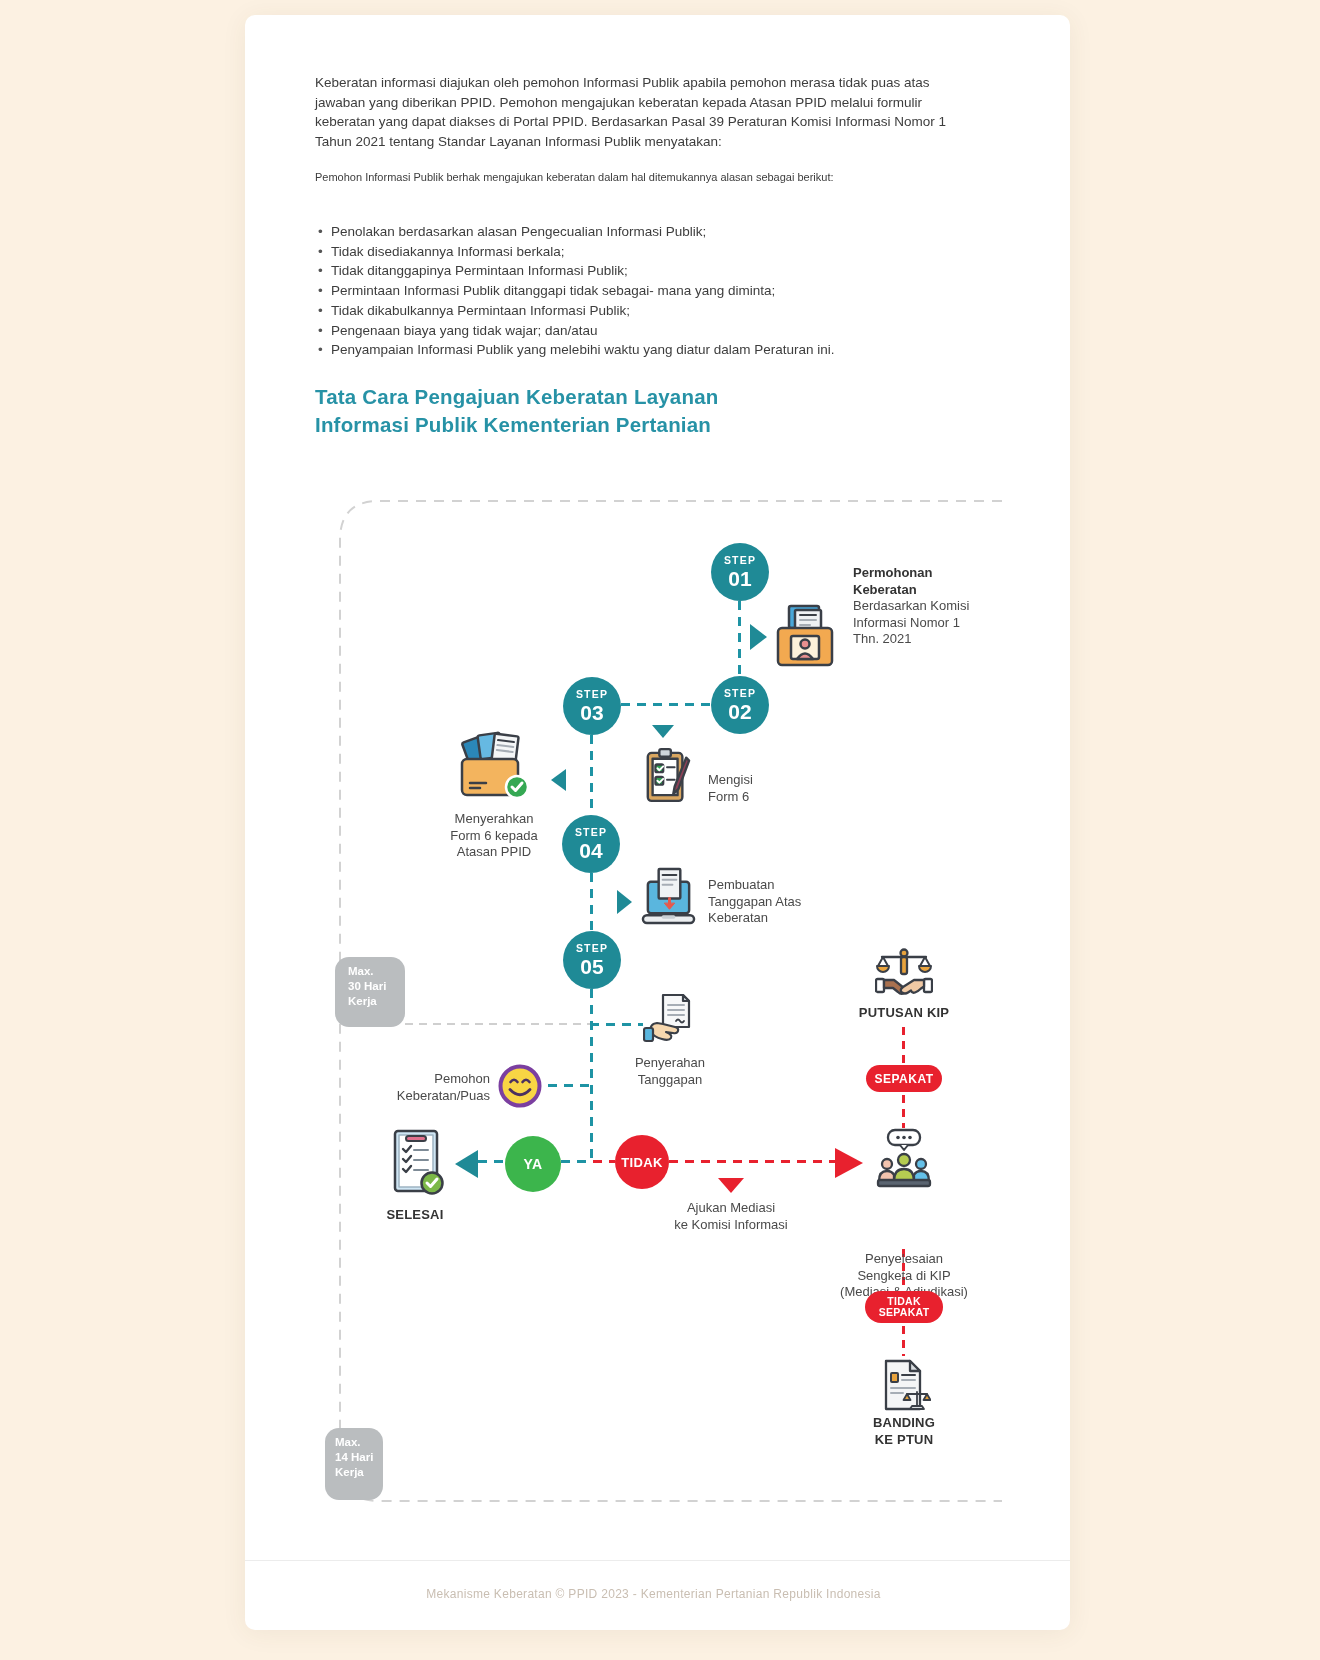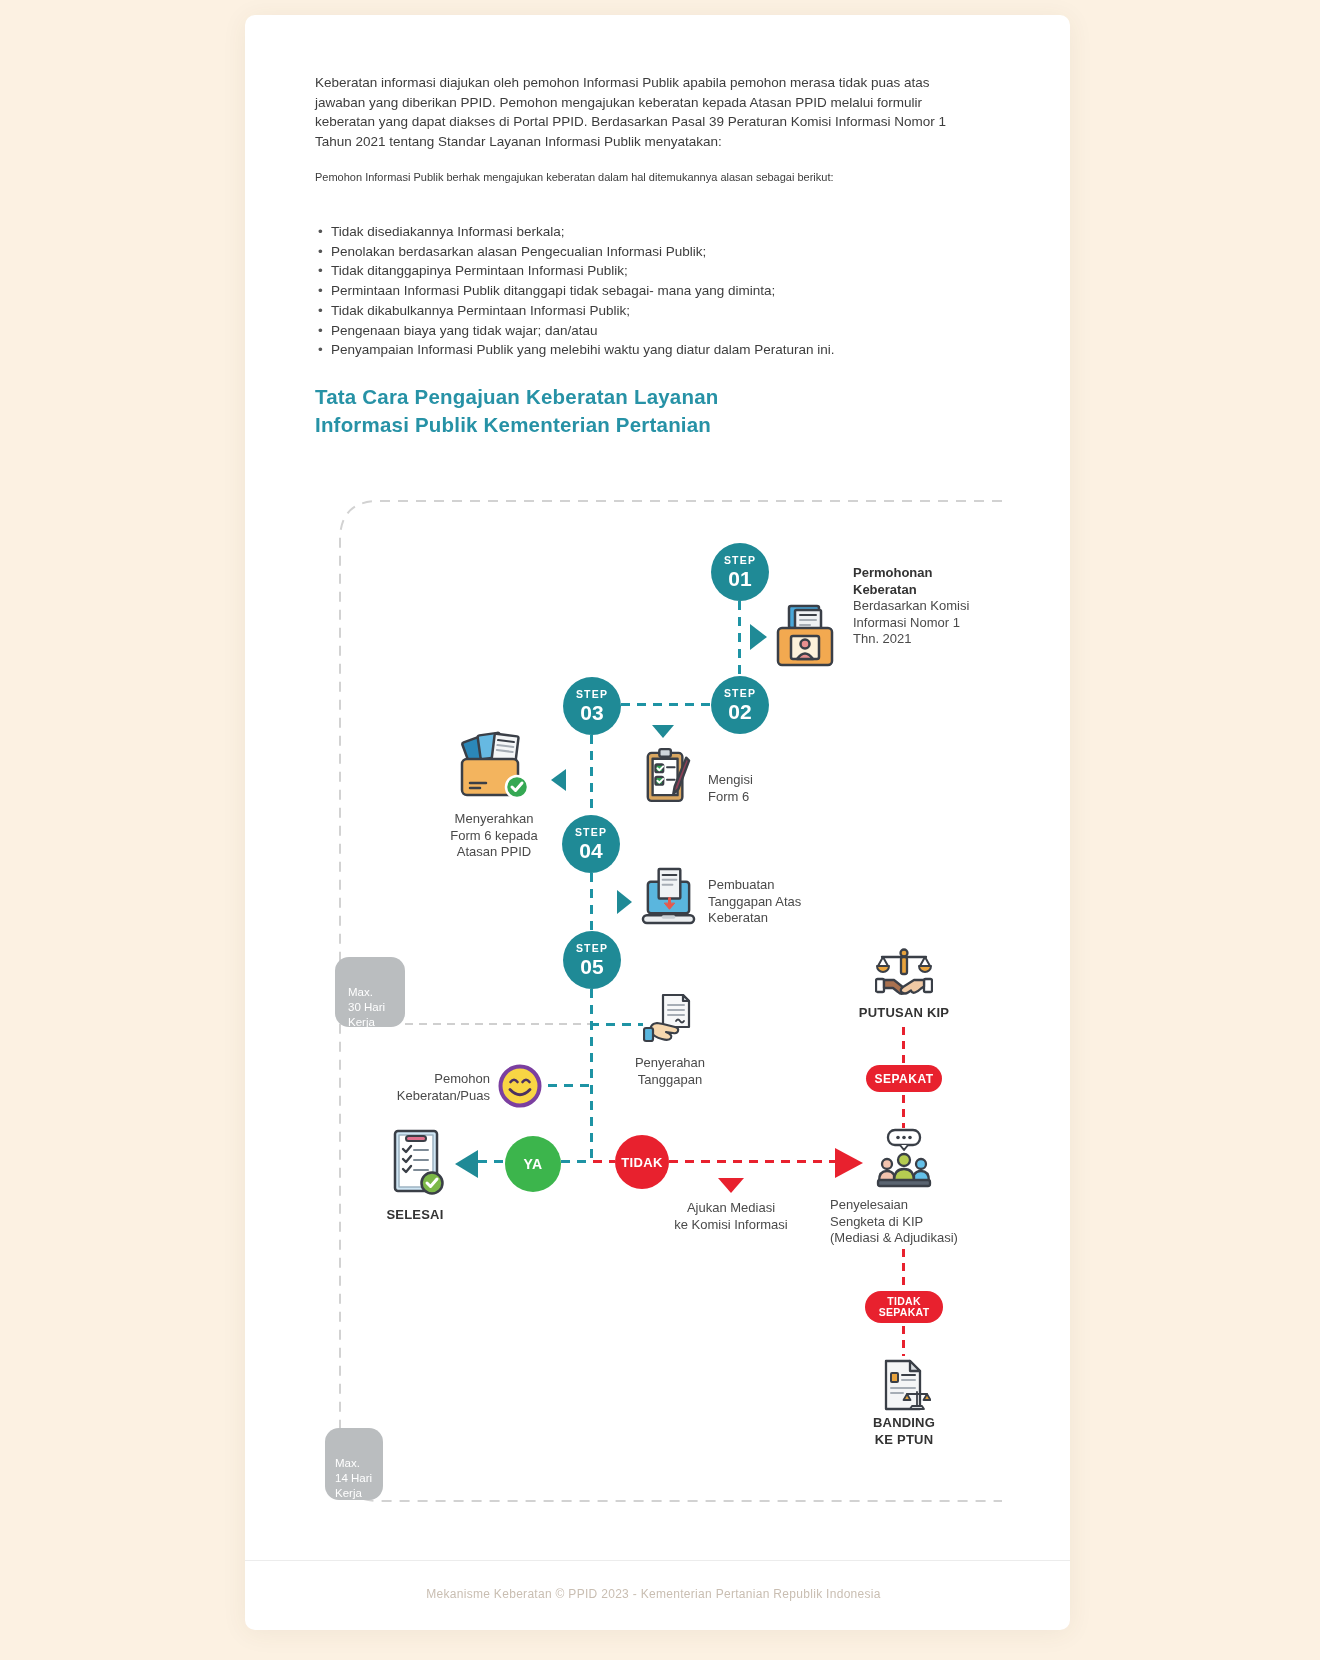--- a/index.html
+++ b/index.html
@@ -21,43 +21,43 @@
   .dh{height:3px}.dv{width:3px}
   .dh.teal{background:repeating-linear-gradient(90deg,#1e93a4 0 9px,transparent 9px 16px)}
   .dv.teal{background:repeating-linear-gradient(180deg,#1e93a4 0 9px,transparent 9px 16px)}
   .dh.red{background:repeating-linear-gradient(90deg,#e8212e 0 9px,transparent 9px 16px)}
   .dv.red{background:repeating-linear-gradient(180deg,#e8212e 0 8px,transparent 8px 14px)}
   .dh.gray{height:2px;background:repeating-linear-gradient(90deg,#cfcfcf 0 8px,transparent 8px 14px)}
   .tri{position:absolute;width:0;height:0;z-index:2}
   .lbl{position:absolute;font-size:13px;line-height:16.5px;color:#4a4a4a;z-index:2}
   .lbl .b{font-weight:700;color:#333}
   .lbl.bold{font-weight:700;color:#333;letter-spacing:.2px}
-  .gbadge{position:absolute;background:#babdbf;border-radius:14px;color:#fff;font-size:11.5px;line-height:15px;font-weight:400;padding:28px 0 0 13px;z-index:4}
+  .gbadge{position:absolute;background:#babdbf;border-radius:14px;color:#fff;font-size:11.5px;line-height:15px;font-weight:700;padding:7px 0 0 13px;z-index:4}
   .rpill{position:absolute;background:#e8212e;border-radius:16px;color:#fff;font-weight:700;display:flex;flex-direction:column;align-items:center;justify-content:center;text-align:center;z-index:4}
   .rpill.one{font-size:12px;letter-spacing:.5px}
   .rpill.two{font-size:10.5px;line-height:11.5px;letter-spacing:.3px}
   .dec{position:absolute;border-radius:50%;color:#fff;font-weight:700;display:flex;align-items:center;justify-content:center;z-index:4}
   .dec.ya{background:#3cb54c;font-size:14px;letter-spacing:.5px}
   .dec.no{background:#e8212e;font-size:13px;letter-spacing:.4px}
   .icon{position:absolute;z-index:3}
   .icon svg{display:block;width:100%;height:100%}
   .footline{position:absolute;left:0;right:0;top:1545px;height:1px;background:#ececec}
   .footer{position:absolute;left:0;right:8px;top:1572px;text-align:center;font-size:12px;color:#c9beb2;letter-spacing:.3px}
 </style>
 </head>
 <body>
 
 <div class="card">
 
   <p class="intro">Keberatan informasi diajukan oleh pemohon Informasi Publik apabila pemohon merasa tidak puas atas jawaban yang diberikan PPID. Pemohon mengajukan keberatan kepada Atasan PPID melalui formulir keberatan yang dapat diakses di Portal PPID. Berdasarkan Pasal 39 Peraturan Komisi Informasi Nomor 1 Tahun 2021 tentang Standar Layanan Informasi Publik menyatakan:</p>
   <p class="intro2">Pemohon Informasi Publik berhak mengajukan keberatan dalam hal ditemukannya alasan sebagai berikut:</p>
 
   <ul class="reasons">
+    <li>Penolakan berdasarkan alasan Pengecualian Informasi Publik;</li>
     <li>Tidak disediakannya Informasi berkala;</li>
-    <li>Penolakan berdasarkan alasan Pengecualian Informasi Publik;</li>
     <li>Tidak ditanggapinya Permintaan Informasi Publik;</li>
     <li>Permintaan Informasi Publik ditanggapi tidak sebagai- mana yang diminta;</li>
     <li>Tidak dikabulkannya Permintaan Informasi Publik;</li>
     <li>Pengenaan biaya yang tidak wajar; dan/atau</li>
     <li>Penyampaian Informasi Publik yang melebihi waktu yang diatur dalam Peraturan ini.</li>
   </ul>
 
   <h1 class="heading">
     <div>Tata Cara Pengajuan Keberatan Layanan</div>
     <div>Informasi Publik Kementerian Pertanian</div>
@@ -315,21 +315,21 @@
         <circle cx="11" cy="36" r="5" fill="#f2c3ae"></circle>
         <path d="M3 53 q0 -10 8 -10 q5 0 7 4 v6 z" fill="#f2c3ae"></path>
         <circle cx="45" cy="36" r="5" fill="#64c0e8"></circle>
         <path d="M53 53 q0 -10 -8 -10 q-5 0 -7 4 v6 z" fill="#64c0e8"></path>
         <circle cx="28" cy="32" r="6" fill="#b5cc51"></circle>
         <path d="M18 53 q0 -12 10 -12 t10 12 z" fill="#b5cc51"></path>
         <rect x="2" y="52" width="52" height="6" rx="2" fill="#5a6470"></rect>
       </g>
         </svg>
     </div>
-    <div class="lbl" style="left:585px;top:1182px;width:148px;">
+    <div class="lbl" style="left:585px;top:1236px;width:148px;text-align:center">
       <div>Penyelesaian</div>
       <div>Sengketa di KIP</div>
       <div>(Mediasi &amp; Adjudikasi)</div>
     </div>
 
     <div class="rpill two" style="left:620px;top:1276px;width:78px;height:32px">
       <div>TIDAK</div>
       <div>SEPAKAT</div>
     </div>
 

